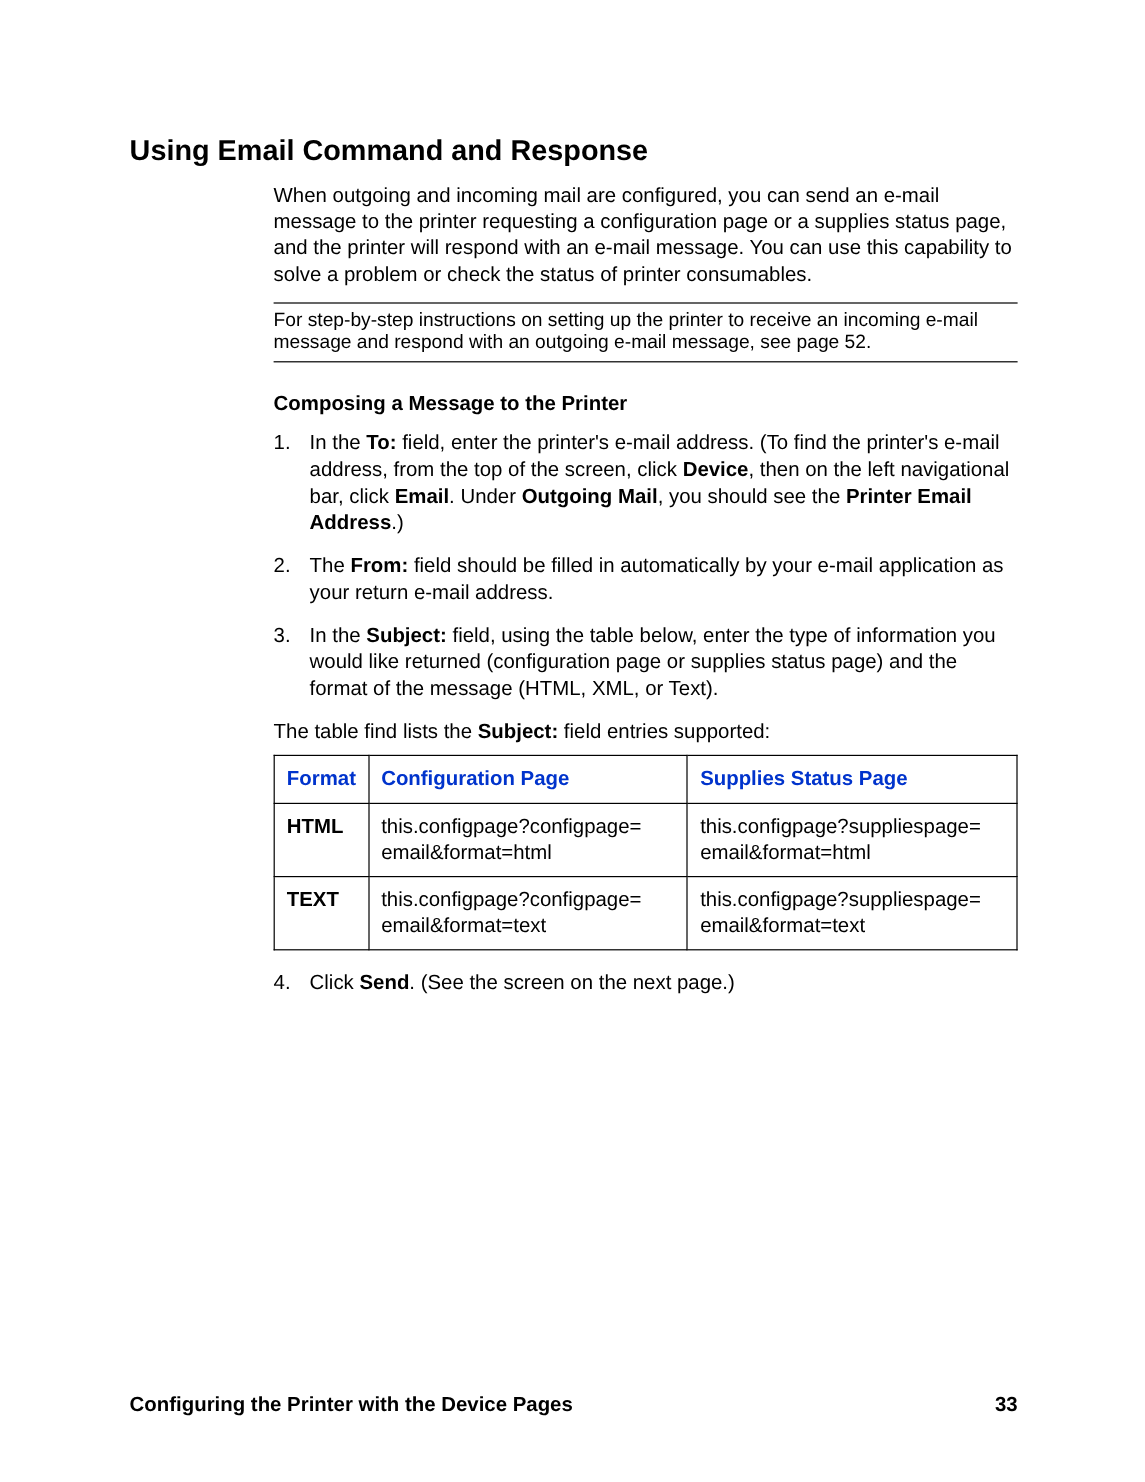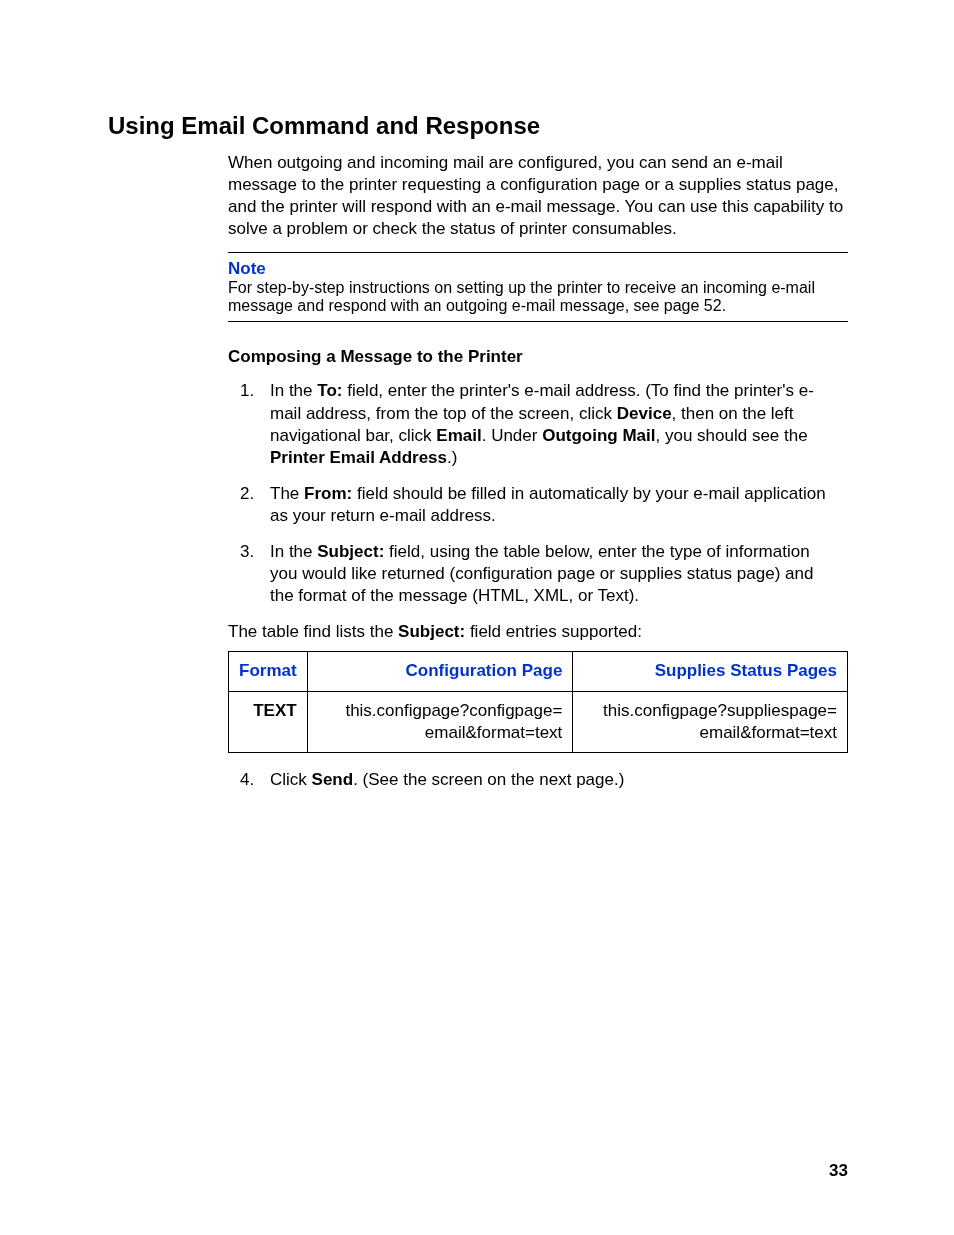--- a/index.html
+++ b/index.html
@@ -53,21 +53,21 @@
   .subhead {
     color: #000000;
     font-weight: bold;
     font-size: 17px;
     margin: 0 0 10px 0;
   }
   ol.steps {
     list-style: none;
     counter-reset: step;
     padding: 0;
-    margin: 12px;
+    margin: 0;
   }
   ol.steps > li {
     counter-increment: step;
     font-size: 17px;
     line-height: 1.3;
     padding-left: 30px;
     position: relative;
     margin: 0 0 14px 0;
   }
   ol.steps > li::before {
@@ -77,21 +77,21 @@
     top: 0;
   }
   table.subject {
     border-collapse: collapse;
     margin: 6px 0 16px 0;
     font-size: 17px;
   }
   table.subject th, table.subject td {
     border: 1px solid #000;
     padding: 8px 10px;
-    text-align: right;
+    text-align: left;
     vertical-align: top;
     line-height: 1.3;
   }
   table.subject th {
     color: #0033cc;
     font-weight: bold;
   }
   table.subject td.fmt {
     font-weight: bold;
   }
@@ -112,21 +112,20 @@
 <div class="page">
   <div class="content">
 
     <h1>Using Email Command and Response</h1>
 
     <div class="indent">
 
       <p>When outgoing and incoming mail are configured, you can send an e-mail message to the printer requesting a configuration page or a supplies status page, and the printer will respond with an e-mail message. You can use this capability to solve a problem or check the status of printer consumables.</p>
 
       <div class="note-block">
-        <span class="note-label">Note</span>
         <span>For step-by-step instructions on setting up the printer to receive an incoming e-mail message and respond with an outgoing e-mail message, see page 52.</span>
       </div>
 
       <p class="subhead">Composing a Message to the Printer</p>
 
 
       <ol class="steps">
         <li>
           <span>In the </span><b>To:</b><span> field, enter the printer's e-mail address. (To find the printer's e-mail address, from the top of the screen, click </span><b>Device</b><span>, then on the left navigational bar, click </span><b>Email</b><span>. Under </span><b>Outgoing Mail</b><span>, you should see the </span><b>Printer Email Address</b><span>.)</span>
         </li>
@@ -140,37 +139,43 @@
 
       <p>
         <span>The table find lists the </span><b>Subject:</b><span> field entries supported:</span>
       </p>
 
       <table class="subject">
         <thead>
           <tr>
             <th>Format</th>
             <th>Configuration Page</th>
-            <th>Supplies Status Pages</th>
+            <th>Supplies Status Page</th>
           </tr>
         </thead>
         <tbody>
+          <tr>
+            <td class="fmt">HTML</td>
+            <td>this.configpage?​configpage=​email&amp;​format=​html</td>
+            <td>this.configpage?​suppliespage=​email&amp;​format=​html</td>
+          </tr>
           <tr>
             <td class="fmt">TEXT</td>
             <td>this.configpage?​configpage=​email&amp;​format=​text</td>
             <td>this.configpage?​suppliespage=​email&amp;​format=​text</td>
           </tr>
         </tbody>
       </table>
 
       <ol class="steps" start="4" style="counter-reset: step 3;">
         <li>
           <span>Click </span><b>Send</b><span>. (See the screen on the next page.)</span>
         </li>
       </ol>
 
     </div>
   </div>
 
   <div class="footer">
+    <span class="title">Configuring the Printer with the Device Pages</span>
     <span class="pageno">33</span>
   </div>
 </div>
 
 </body></html>

